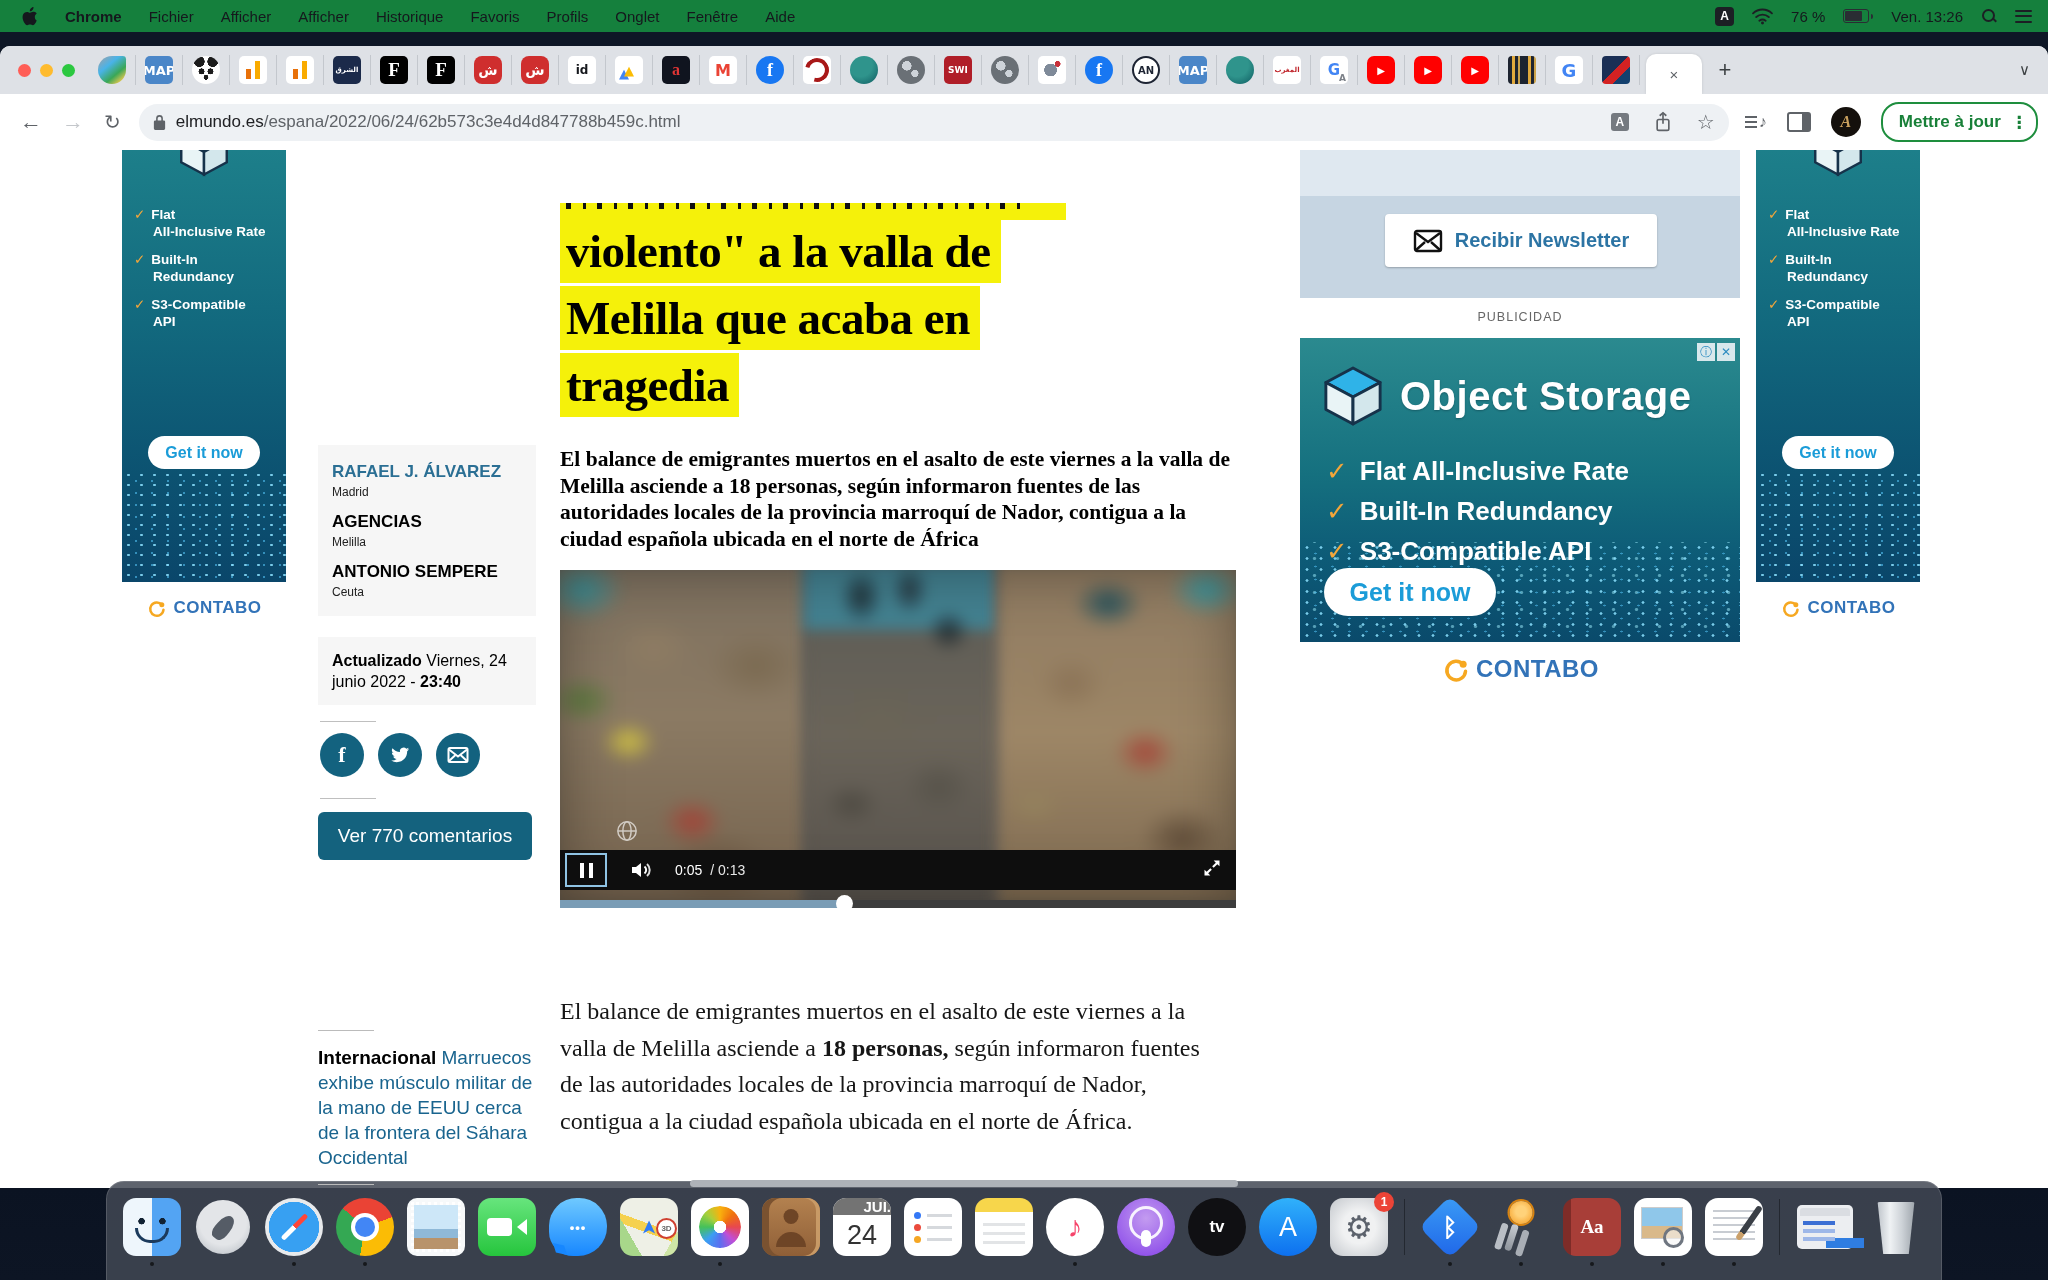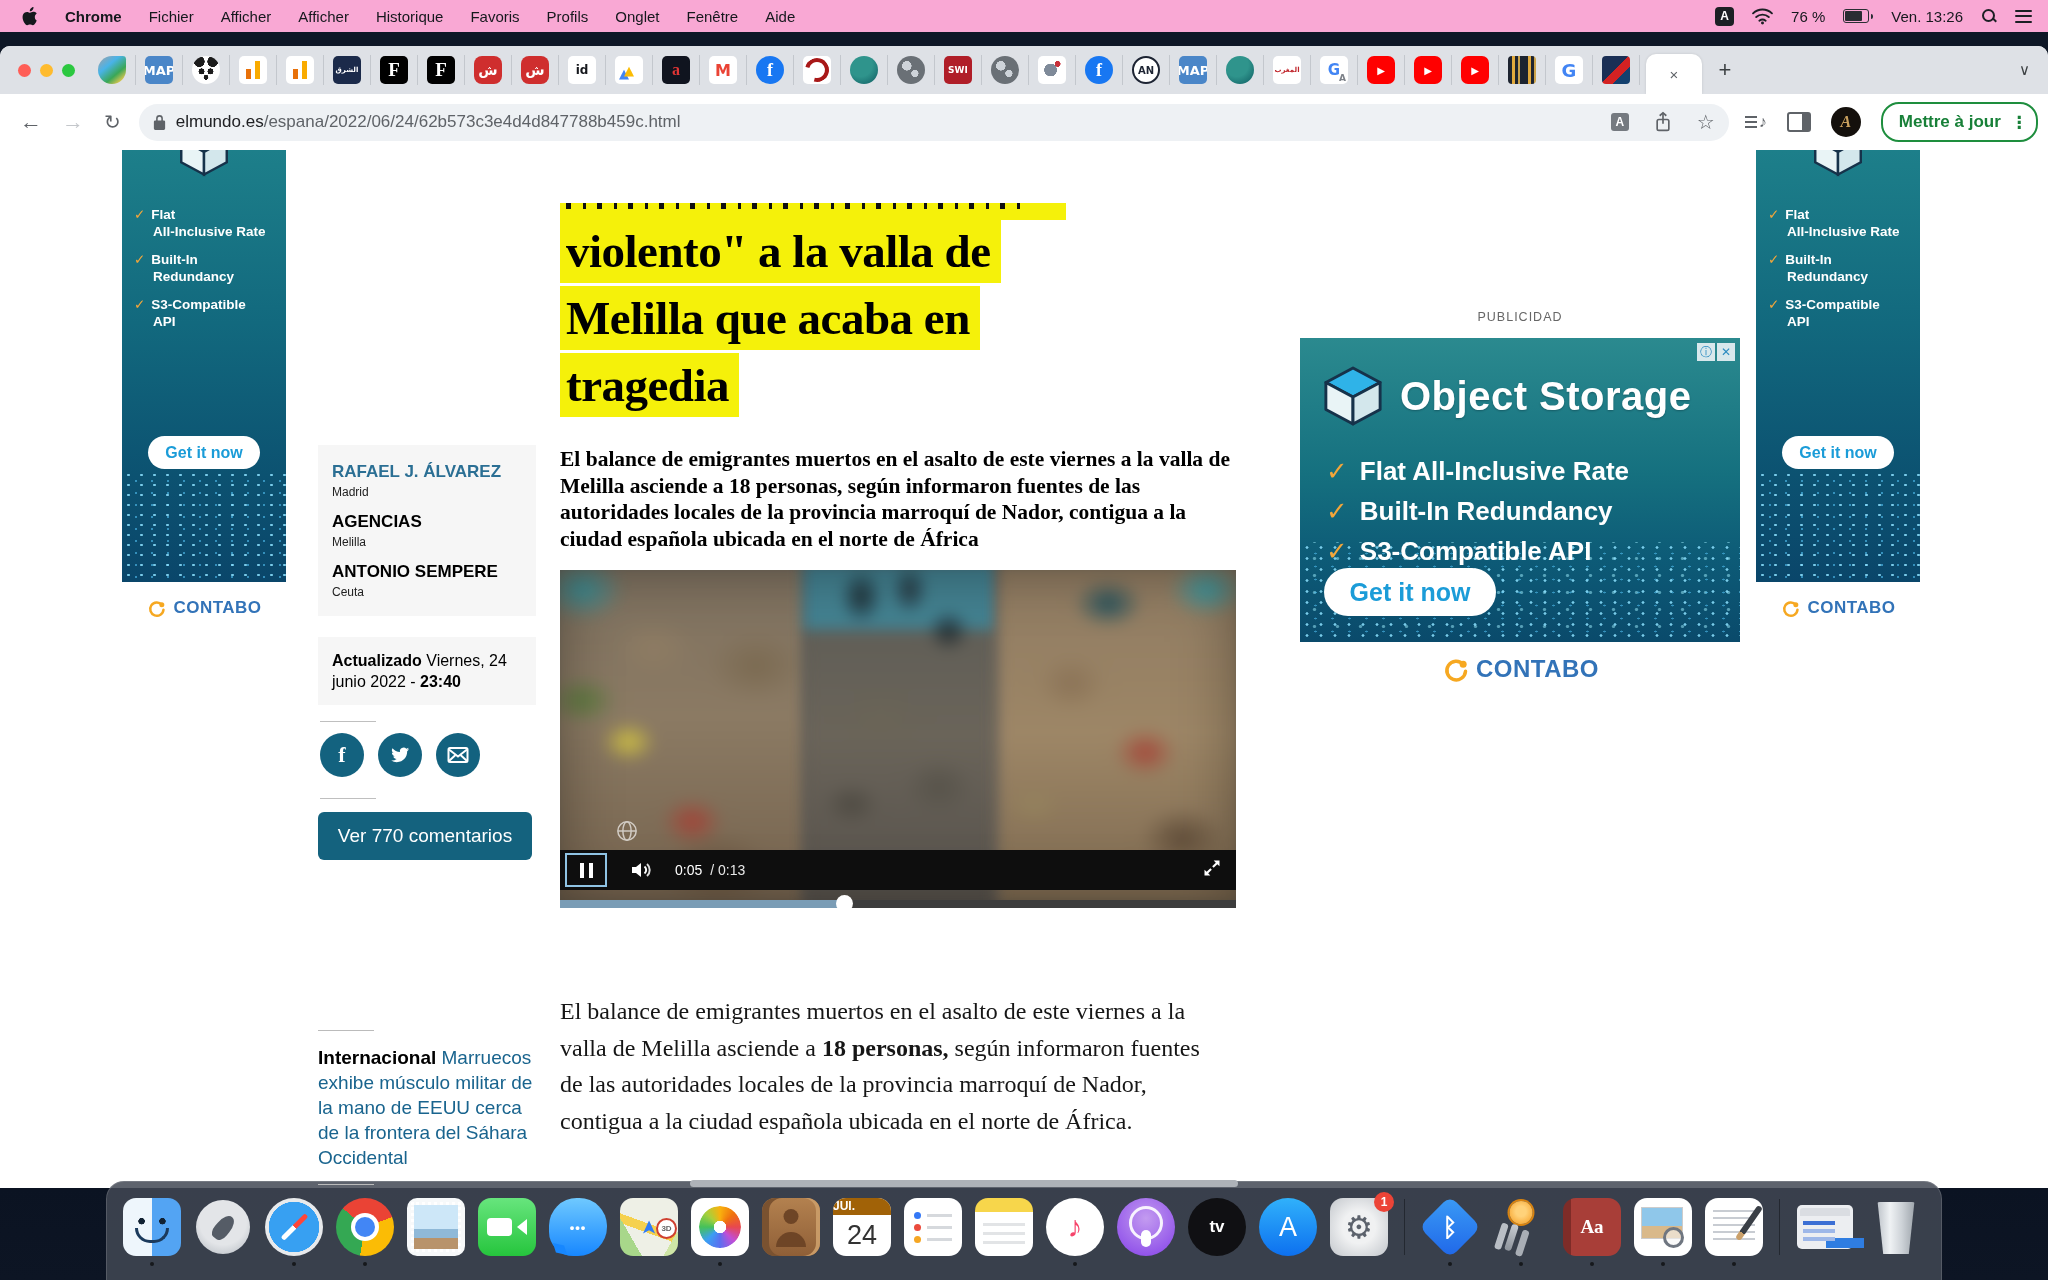--- a/index.html
+++ b/index.html
@@ -1,19 +1,19 @@
 <!DOCTYPE html>
 <html><head>
 <meta charset="utf-8">
 <style>
   html,body{margin:0;padding:0;background:#0b1220;font-family:"Liberation Sans","DejaVu Sans",sans-serif;}
   #screen{position:relative;width:2048px;height:1280px;overflow:hidden;background:#0e1726;}
 
   
-  .menubar{position:absolute;top:0;left:0;width:100%;height:32px;background:#f9a8d4;display:flex;align-items:center;color:#15181d;font-size:15px;}
+  .menubar{position:absolute;top:0;left:0;width:100%;height:32px;background:#15803d;display:flex;align-items:center;color:#15181d;font-size:15px;}
   .mb-left{display:flex;align-items:center;gap:27px;padding-left:22px;}
   .menu-item{white-space:nowrap;}
   .menu-item.bold{font-weight:700;}
   .mb-right{margin-left:auto;display:flex;align-items:center;gap:18px;padding-right:16px;}
   .inputsrc{width:19px;height:19px;background:#1c1f24;border-radius:4px;color:#fff;font-size:12px;font-weight:700;display:flex;align-items:center;justify-content:center;}
   .batt{display:flex;align-items:center;gap:2px;}
   .batt-body{width:24px;height:12px;border:1.5px solid #2a2d33;border-radius:3px;position:relative;}
   .batt-fill{position:absolute;left:1px;top:1px;bottom:1px;width:70%;background:#2a2d33;border-radius:1px;}
   .batt-nub{width:2px;height:5px;background:#2a2d33;border-radius:0 2px 2px 0;}
   .spy{width:16px;height:16px;position:relative;}
@@ -225,21 +225,21 @@
   .dk-messages::after{content:"";position:absolute;left:6px;bottom:2px;width:10px;height:10px;background:#1787ff;transform:skewX(30deg) rotate(15deg);}
   .dk-maps{background:linear-gradient(60deg,#a8d78a 0 24%,transparent 24%),linear-gradient(300deg,#cfe6a6 0 16%,transparent 16%),linear-gradient(20deg,transparent 42%,#f5d14e 42% 54%,transparent 54%),#eef0e6;color:#2f7cf6;font-size:19px;}
   .dk-maps .glyph{transform:rotate(-90deg);}
   .dk-maps::after{content:"3D";position:absolute;right:1px;top:20px;width:17px;height:17px;background:#fff;border:2px solid #cf4030;border-radius:50%;font-size:8px;font-weight:700;color:#666;display:flex;align-items:center;justify-content:center;}
   .dk-photos{background:#fff;}
   .dk-photos::before{content:"";position:absolute;inset:8px;border-radius:50%;background:conic-gradient(#f9b10e,#f0730e,#e8484e,#c14ed6,#5b6ff0,#3b9ff3,#45c15a,#a7d03c,#f9b10e);-webkit-mask:radial-gradient(circle,transparent 0 6px,#000 6.5px);mask:radial-gradient(circle,transparent 0 6px,#000 6.5px);}
   .dk-contacts{background:linear-gradient(#b3814f,#8f5f37);box-shadow:inset 7px 0 0 #7a5230,inset -4px 0 0 #c89a66;}
   .dk-contacts::before{content:"";position:absolute;top:11px;left:50%;transform:translateX(-50%);width:15px;height:15px;border-radius:50%;background:#6e4526;}
   .dk-contacts::after{content:"";position:absolute;bottom:9px;left:50%;transform:translateX(-50%);width:30px;height:15px;border-radius:15px 15px 0 0;background:#6e4526;}
   .dk-calendar{background:#fff;overflow:hidden;}
-  .cal-top{position:absolute;top:0;left:0;right:0;height:17px;background:#a16207;color:#fff;font-size:12px;font-weight:700;line-height:17px;text-align:left;}
+  .cal-top{position:absolute;top:0;left:0;right:0;height:17px;background:#737373;color:#fff;font-size:15px;font-weight:700;line-height:17px;text-align:right;}
   .cal-day{position:absolute;top:17px;left:0;right:0;bottom:0;display:flex;align-items:center;justify-content:center;font-size:27px;font-weight:300;color:#333;}
   .dk-reminders{background:#fff;}
   .dk-reminders::before{content:"";position:absolute;left:10px;top:14px;width:7px;height:7px;border-radius:50%;background:#3478f6;box-shadow:0 12px 0 #eb4b3d,0 24px 0 #f5a623;}
   .dk-reminders::after{content:"";position:absolute;left:23px;top:16px;width:25px;height:3px;background:#d6d9dd;box-shadow:0 12px 0 #d6d9dd,0 24px 0 #d6d9dd;}
   .dk-notes{background:linear-gradient(#f7d64b 0 14px,#fff 14px);}
   .dk-notes::after{content:"";position:absolute;left:8px;right:8px;top:25px;height:2.5px;background:#e2e4e6;box-shadow:0 9px 0 #e2e4e6,0 18px 0 #e2e4e6;}
   .dk-music{background:#fff;border-radius:50%;color:#f6456b;font-size:30px;}
   .dk-podcasts{border-radius:50%;background:radial-gradient(circle at 50% 35%,#c39bf0,#8440e8);}
   .dk-podcasts::before{content:"";position:absolute;top:8px;left:50%;transform:translateX(-50%);width:28px;height:28px;border:3px solid rgba(255,255,255,.9);border-radius:50%;}
   .dk-podcasts::after{content:"";position:absolute;bottom:9px;left:50%;transform:translateX(-50%);width:10px;height:17px;background:#fff;border-radius:5px;}
@@ -563,20 +563,30 @@
                 <path d="M10 21H3v-7l2.6 2.6L10 12.2l1.8 1.8-4.4 4.4L10 21z"></path>
               </svg>
           </span>
         </div>
       </div>
 
       <p class="para2" style="margin:0;">
         <span>El balance de emigrantes muertos en el asalto de este viernes a la valla de Melilla asciende a </span><b>18 personas,</b><span> según informaron fuentes de las autoridades locales de la provincia marroquí de Nador, contigua a la ciudad española ubicada en el norte de África.</span>
       </p>
 
+      <div class="newsletter">
+        <div class="nl-btn">
+          <svg width="30" height="24" viewBox="0 0 30 24" fill="none" stroke="#111" stroke-width="2.4">
+              <rect x="2" y="2" width="26" height="20" rx="2"></rect>
+              <path d="M3 4l12 9L27 4"></path>
+              <path d="M3 21l9-8M27 21l-9-8"></path>
+            </svg>
+          <span>Recibir Newsletter</span>
+        </div>
+      </div>
       <div class="publicidad">PUBLICIDAD</div>
 
       <div class="bigad">
         <div class="adchoices">
           <span>ⓘ</span>
           <span>✕</span>
         </div>
         <div class="bigad-head">
           <span style="display:flex;">
             <svg width="62" height="64" viewBox="0 0 64 66">

